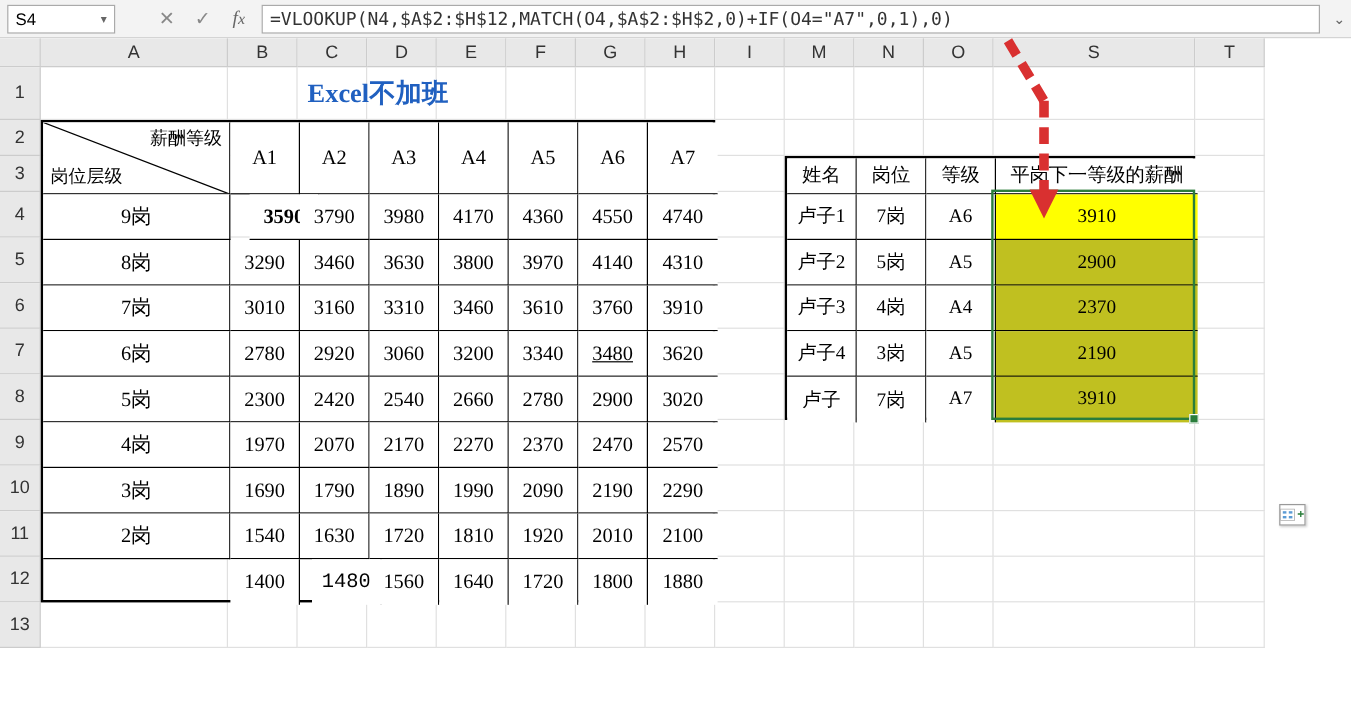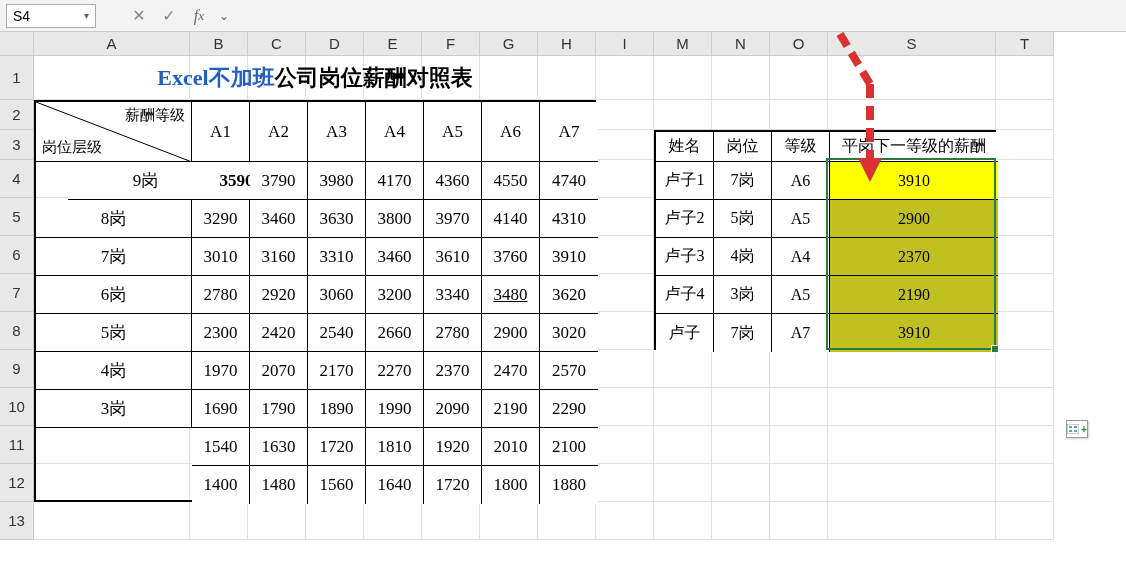--- a/index.html
+++ b/index.html
@@ -57,20 +57,23 @@
 
 <div class="formula-bar">
   <div class="name-box">
     <span>S4</span>
     <span class="name-box-arrow">▾</span>
   </div>
   <div class="fb-divider"></div>
   <div class="fb-btn cancel">✕</div>
   <div class="fb-btn enter">✓</div>
   <div class="fb-btn fb-fx">f<sub>x</sub></div>
+  <div class="formula-input">
+    <span>=VLOOKUP(N4,$A$2:$H$12,MATCH(O4,$A$2:$H$2,0)+IF(O4="A7",0,1),0)</span>
+  </div>
   <div class="formula-expand">⌄</div>
 </div>
 
 <div class="sheet" id="sheet">
   <div class="corner"></div>
   <div class="col-headers" id="colHeaders">
       <div class="col-h" style="width: 156px;">A</div>
       <div class="col-h" style="width: 58px;">B</div>
       <div class="col-h" style="width: 58px;">C</div>
       <div class="col-h" style="width: 58px;">D</div>
@@ -278,38 +281,37 @@
       <div class="cell" style="left: 446px; top: 446px; width: 58px; height: 38px;"></div>
       <div class="cell" style="left: 504px; top: 446px; width: 58px; height: 38px;"></div>
       <div class="cell" style="left: 562px; top: 446px; width: 58px; height: 38px;"></div>
       <div class="cell" style="left: 620px; top: 446px; width: 58px; height: 38px;"></div>
       <div class="cell" style="left: 678px; top: 446px; width: 58px; height: 38px;"></div>
       <div class="cell" style="left: 736px; top: 446px; width: 58px; height: 38px;"></div>
       <div class="cell" style="left: 794px; top: 446px; width: 168px; height: 38px;"></div>
       <div class="cell" style="left: 962px; top: 446px; width: 58px; height: 38px;"></div>
       <div class="cell title-cell" style="left: 0px; top: 0px; width: 562px; height: 44px; border-right: none; border-bottom: none;">
         <span class="title-blue">Excel不加班</span>
-        <span>公司岗位薪酬对照表</span>
       </div>
       <div class="left-table" style="left: 0px; top: 44px; width: 562px; height: 402px;">
         <div class="lt-cell lt-diag" style="left: 0px; top: 0px; width: 156px; height: 60px;">
           <svg width="156" height="60">
             <line x1="0" y1="0" x2="156" y2="60" stroke="#000" stroke-width="1"></line>
           </svg>
           <span class="lt-diag-top">薪酬等级</span>
           <span class="lt-diag-bottom">岗位层级</span>
         </div>
         <div class="lt-cell head" style="left: 156px; top: 0px; width: 58px; height: 60px;">A1</div>
         <div class="lt-cell head" style="left: 214px; top: 0px; width: 58px; height: 60px;">A2</div>
         <div class="lt-cell head" style="left: 272px; top: 0px; width: 58px; height: 60px;">A3</div>
         <div class="lt-cell head" style="left: 330px; top: 0px; width: 58px; height: 60px;">A4</div>
         <div class="lt-cell head" style="left: 388px; top: 0px; width: 58px; height: 60px;">A5</div>
         <div class="lt-cell head" style="left: 446px; top: 0px; width: 58px; height: 60px;">A6</div>
         <div class="lt-cell head" style="left: 504px; top: 0px; width: 58px; height: 60px; border-right: none;">A7</div>
-        <div class="lt-cell rowlabel" style="left: 0px; top: 60px; width: 156px; height: 38px; margin-left: 32px;">9岗</div>
+        <div class="lt-cell rowlabel" style="left: 0px; top: 60px; width: 156px; height: 38px;">9岗</div>
         <div class="lt-cell" style="left: 172px; top: 60px; width: 58px; height: 38px; font-weight: bold;">3590</div>
         <div class="lt-cell" style="left: 214px; top: 60px; width: 58px; height: 38px;">3790</div>
         <div class="lt-cell" style="left: 272px; top: 60px; width: 58px; height: 38px;">3980</div>
         <div class="lt-cell" style="left: 330px; top: 60px; width: 58px; height: 38px;">4170</div>
         <div class="lt-cell" style="left: 388px; top: 60px; width: 58px; height: 38px;">4360</div>
         <div class="lt-cell" style="left: 446px; top: 60px; width: 58px; height: 38px;">4550</div>
         <div class="lt-cell" style="left: 504px; top: 60px; width: 58px; height: 38px; border-right: none;">4740</div>
         <div class="lt-cell rowlabel" style="left: 0px; top: 98px; width: 156px; height: 38px;">8岗</div>
         <div class="lt-cell" style="left: 156px; top: 98px; width: 58px; height: 38px;">3290</div>
         <div class="lt-cell" style="left: 214px; top: 98px; width: 58px; height: 38px;">3460</div>
@@ -351,29 +353,30 @@
         <div class="lt-cell" style="left: 446px; top: 250px; width: 58px; height: 38px;">2470</div>
         <div class="lt-cell" style="left: 504px; top: 250px; width: 58px; height: 38px; border-right: none;">2570</div>
         <div class="lt-cell rowlabel" style="left: 0px; top: 288px; width: 156px; height: 38px;">3岗</div>
         <div class="lt-cell" style="left: 156px; top: 288px; width: 58px; height: 38px;">1690</div>
         <div class="lt-cell" style="left: 214px; top: 288px; width: 58px; height: 38px;">1790</div>
         <div class="lt-cell" style="left: 272px; top: 288px; width: 58px; height: 38px;">1890</div>
         <div class="lt-cell" style="left: 330px; top: 288px; width: 58px; height: 38px;">1990</div>
         <div class="lt-cell" style="left: 388px; top: 288px; width: 58px; height: 38px;">2090</div>
         <div class="lt-cell" style="left: 446px; top: 288px; width: 58px; height: 38px;">2190</div>
         <div class="lt-cell" style="left: 504px; top: 288px; width: 58px; height: 38px; border-right: none;">2290</div>
+        <div class="lt-cell rowlabel" style="left: 0px; top: 326px; width: 156px; height: 38px;">2岗</div>
         <div class="lt-cell" style="left: 156px; top: 326px; width: 58px; height: 38px;">1540</div>
         <div class="lt-cell" style="left: 214px; top: 326px; width: 58px; height: 38px;">1630</div>
         <div class="lt-cell" style="left: 272px; top: 326px; width: 58px; height: 38px;">1720</div>
         <div class="lt-cell" style="left: 330px; top: 326px; width: 58px; height: 38px;">1810</div>
         <div class="lt-cell" style="left: 388px; top: 326px; width: 58px; height: 38px;">1920</div>
         <div class="lt-cell" style="left: 446px; top: 326px; width: 58px; height: 38px;">2010</div>
         <div class="lt-cell" style="left: 504px; top: 326px; width: 58px; height: 38px; border-right: none;">2100</div>
         <div class="lt-cell" style="left: 156px; top: 364px; width: 58px; height: 38px; border-bottom: none;">1400</div>
-        <div class="lt-cell" style="left: 214px; top: 364px; width: 58px; height: 38px; border-bottom: none;">1480</div>
+        <div class="lt-cell" style="left: 224px; top: 364px; width: 58px; height: 38px; border-bottom: none; font-family: Liberation Mono, monospace;">1480</div>
         <div class="lt-cell" style="left: 272px; top: 364px; width: 58px; height: 38px; border-bottom: none;">1560</div>
         <div class="lt-cell" style="left: 330px; top: 364px; width: 58px; height: 38px; border-bottom: none;">1640</div>
         <div class="lt-cell" style="left: 388px; top: 364px; width: 58px; height: 38px; border-bottom: none;">1720</div>
         <div class="lt-cell" style="left: 446px; top: 364px; width: 58px; height: 38px; border-bottom: none;">1800</div>
         <div class="lt-cell" style="left: 504px; top: 364px; width: 58px; height: 38px; border-right: none; border-bottom: none;">1880</div>
       </div>
       <div class="right-table" style="left: 620px; top: 74px; width: 342px; height: 220px;">
         <div class="rt-cell header" style="left: 0px; top: 0px; width: 58px; height: 30px;">姓名</div>
         <div class="rt-cell header" style="left: 58px; top: 0px; width: 58px; height: 30px;">岗位</div>
         <div class="rt-cell header" style="left: 116px; top: 0px; width: 58px; height: 30px;">等级</div>

